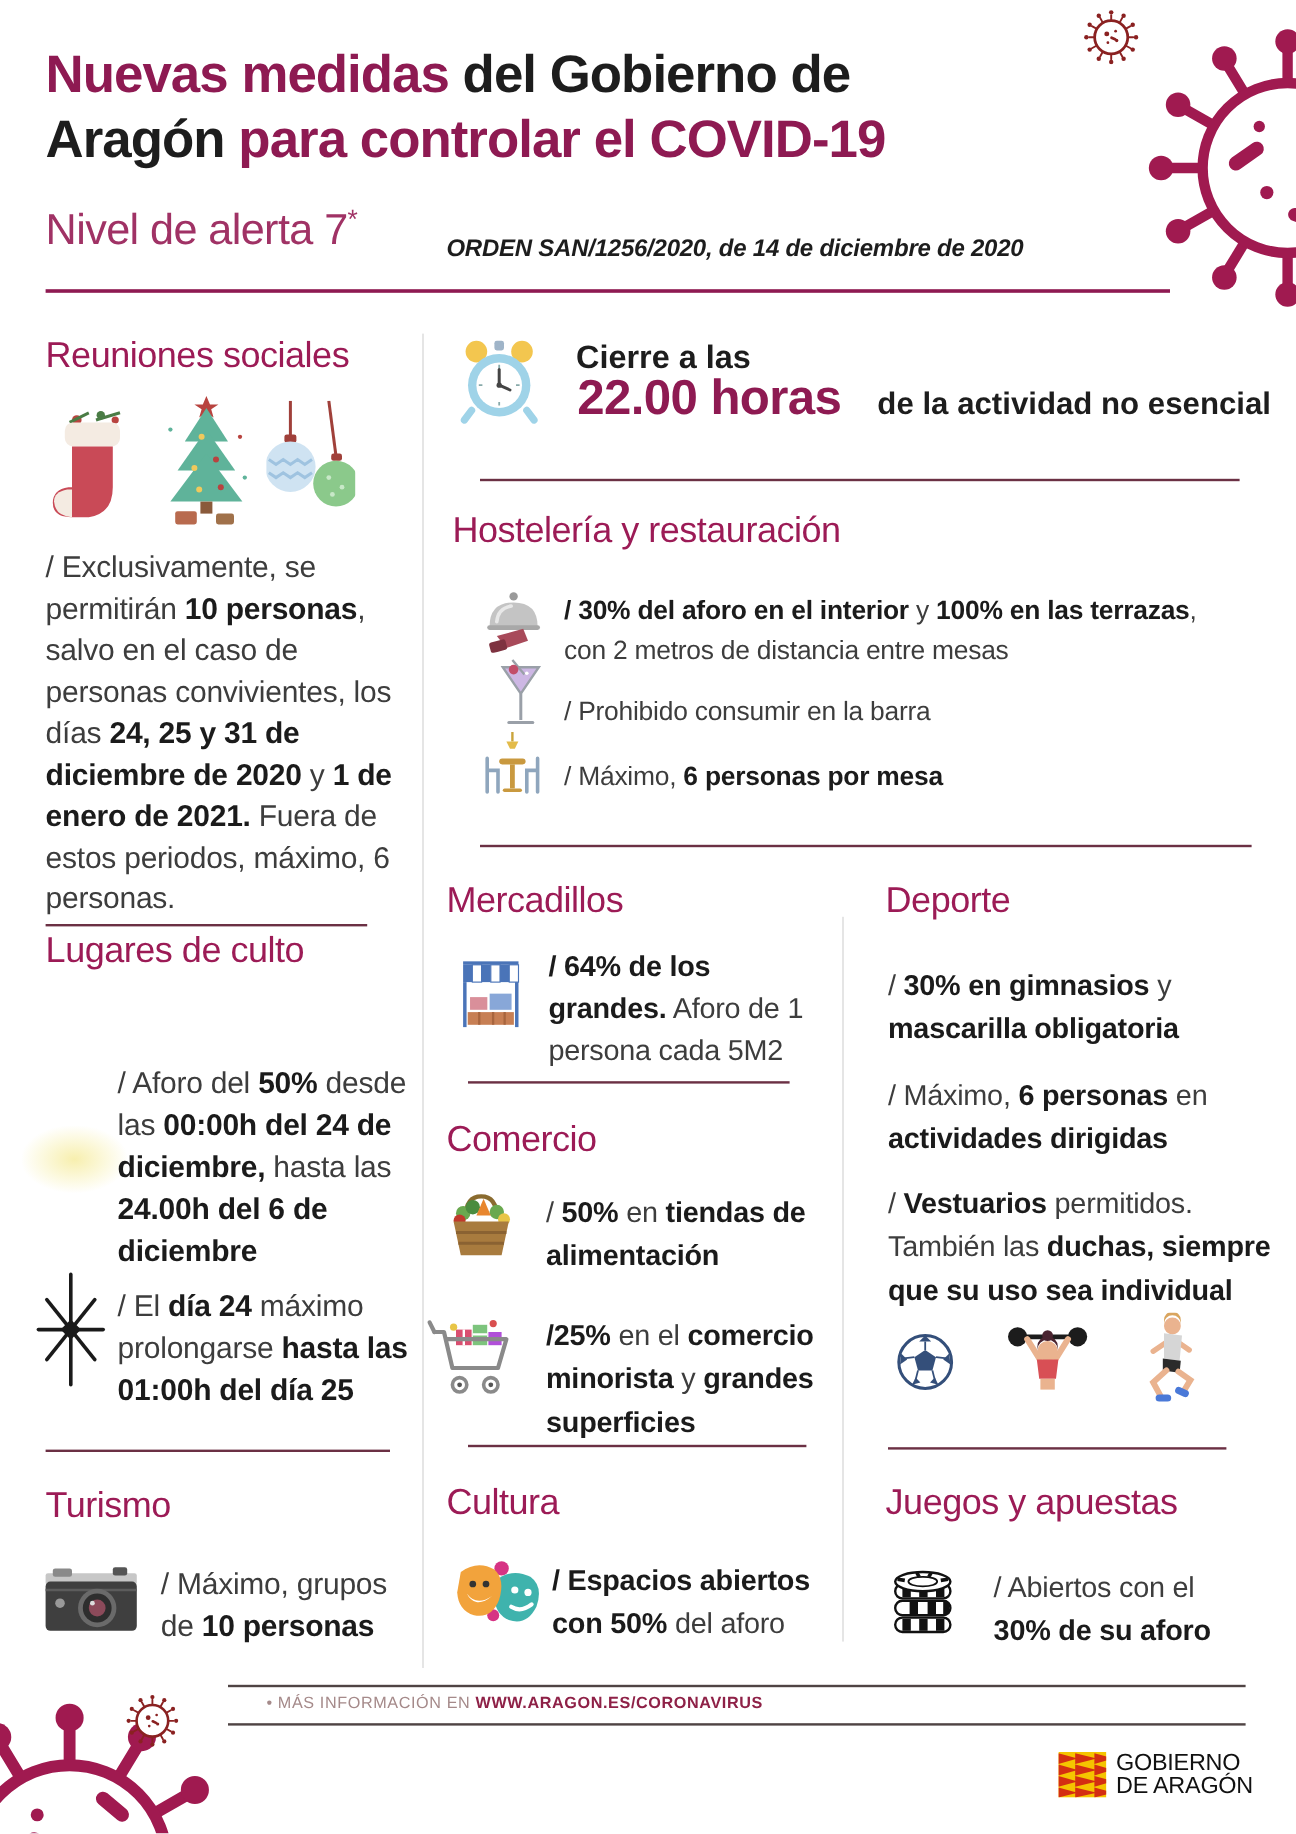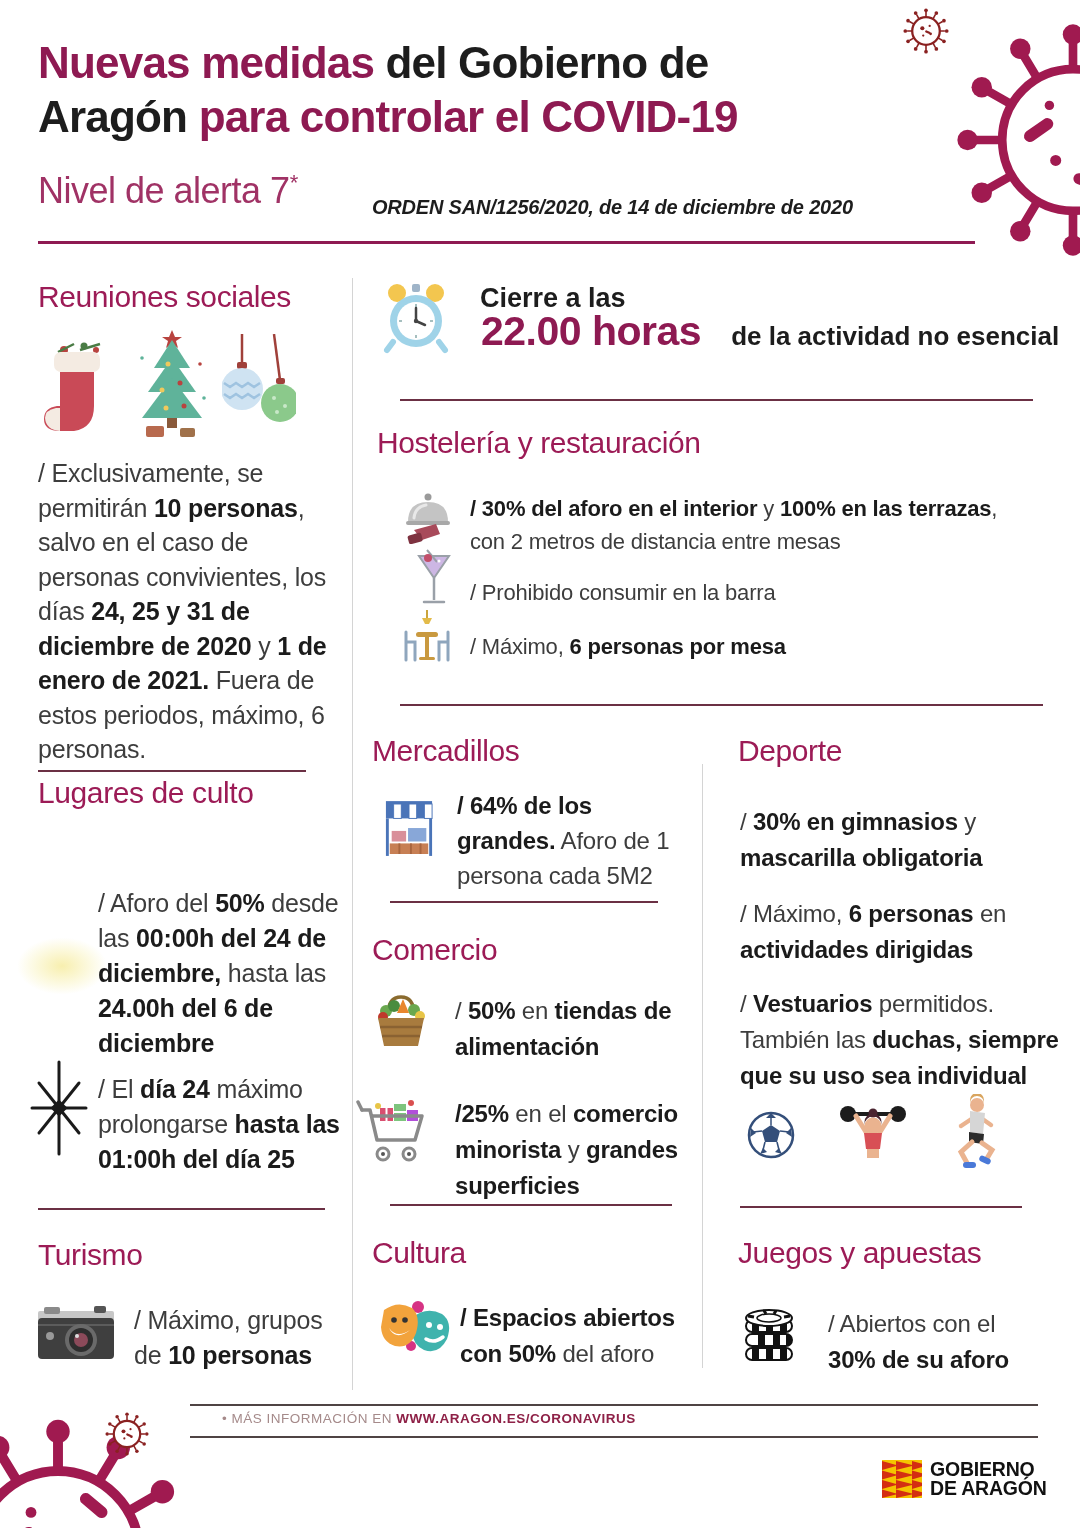--- a/index.html
+++ b/index.html
@@ -16,21 +16,21 @@
   .title-accent{color:var(--accent,#8e1a52);font-weight:800}
   .title-dark{color:#1d1d1d;font-weight:600}
   .alert{font-size:36px;color:#a03265;font-weight:400;letter-spacing:-0.5px}
   .alert sup{font-size:22px}
   .order{font-size:20px;font-style:italic;font-weight:700;color:#1d1d1d;letter-spacing:-0.2px}
   .closure-prefix{font-size:27px;font-weight:700;color:#1d1d1d}
   .closure-time{font-size:41px;font-weight:800;color:var(--accent,#8e1a52);letter-spacing:-0.5px}
   .closure-suffix{font-size:26px;font-weight:700;color:#1d1d1d;margin-left:30px}
   .footer-text{font-size:13.5px;letter-spacing:0.5px;color:var(--footer_muted,#a58a8a);white-space:nowrap}
   .footer-text .url{font-weight:700;color:#8e2147}
-  .gov{font-size:19.5px;line-height:18.5px;font-weight:700;color:#111;letter-spacing:-0.2px;white-space:nowrap}
+  .gov{font-size:19.5px;line-height:18.5px;font-weight:400;color:#111;letter-spacing:-0.2px;white-space:nowrap}
   .glow{background:radial-gradient(ellipse at center,rgba(247,238,170,0.95) 0%,rgba(250,245,200,0.55) 45%,rgba(255,255,255,0) 72%)}
   svg{display:block}
 </style>
 </head>
 <body>
 
 <div id="page">
 
   <svg width="0" height="0" style="position:absolute">
     <defs>

